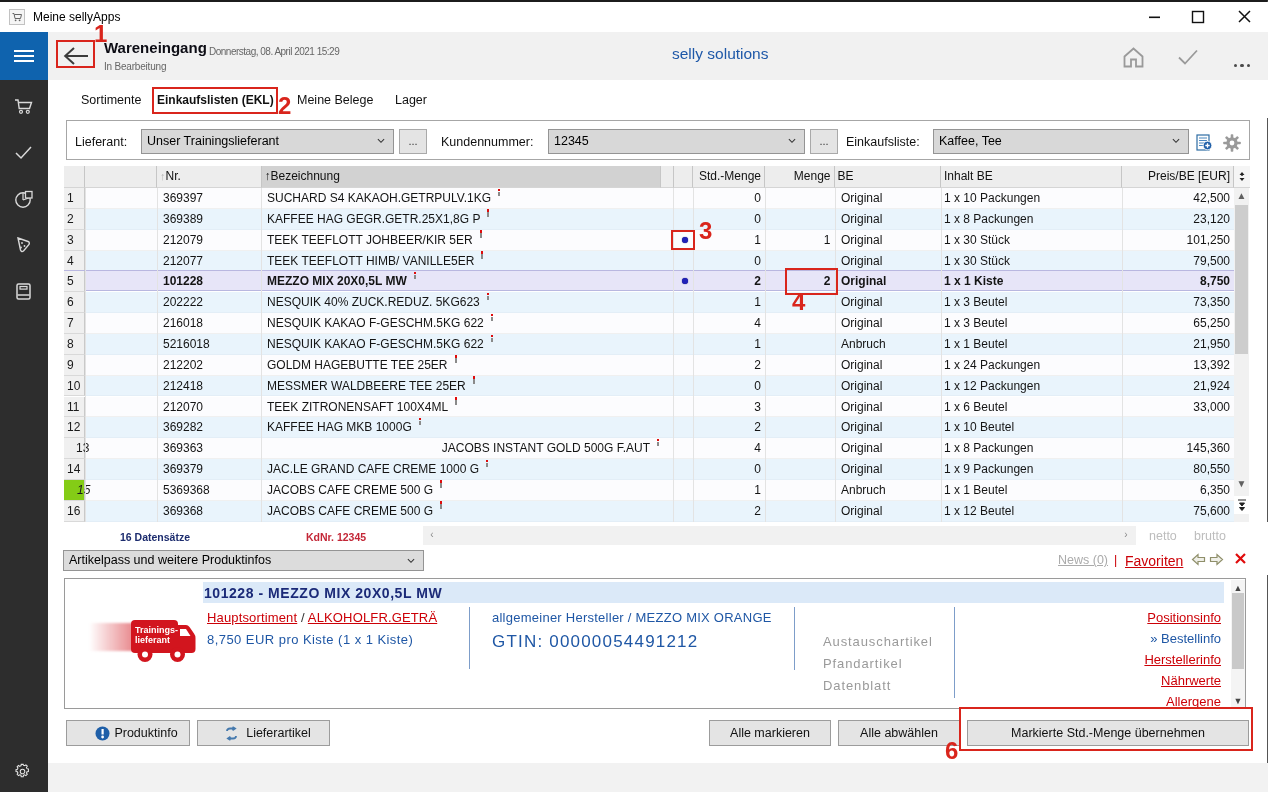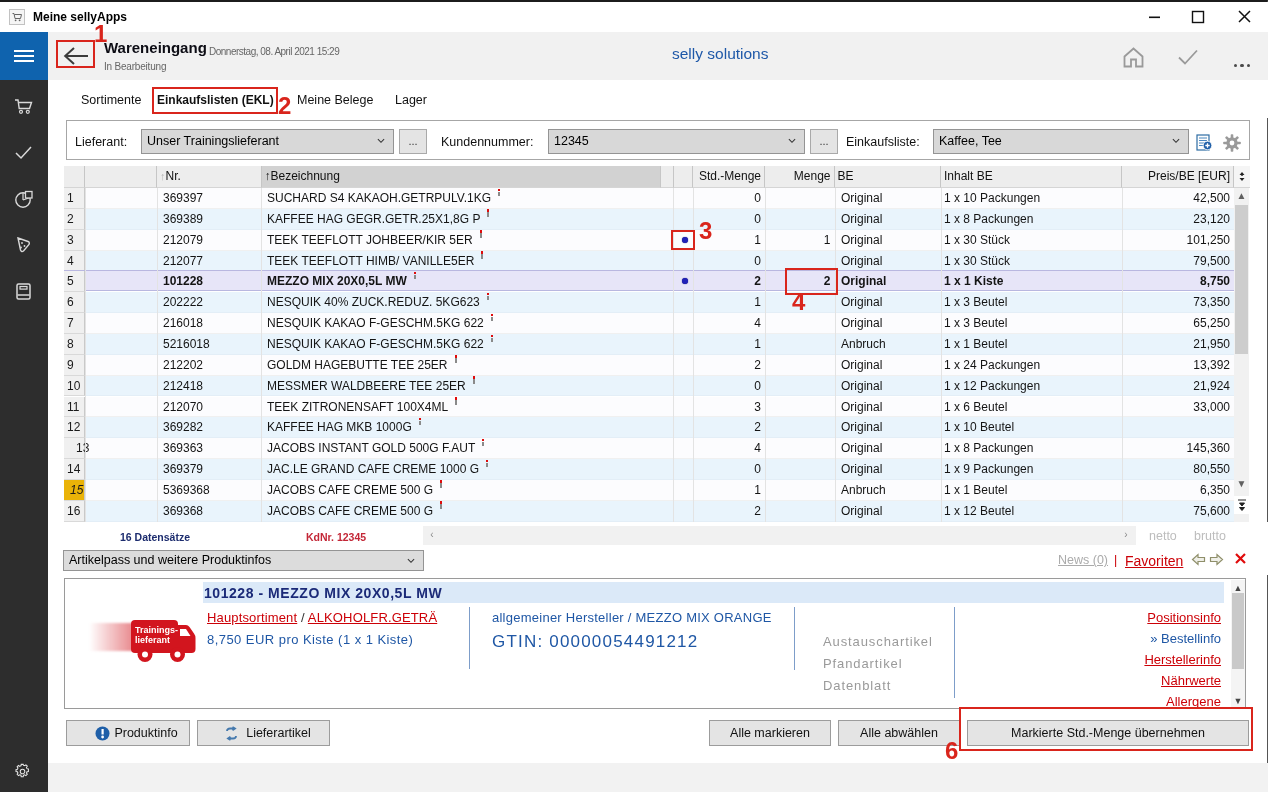--- a/index.html
+++ b/index.html
@@ -1,19 +1,19 @@
 <!DOCTYPE html>
 <html><head><meta charset="utf-8"><style>
 *{margin:0;padding:0;box-sizing:border-box;}
 html,body{width:1268px;height:792px;overflow:hidden;}
 body{font-family:"Liberation Sans",sans-serif;background:#fff;position:relative;}
 #root{position:absolute;left:0;top:0;width:1268px;height:792px;background:#fff;border-top:2px solid #1c1c1c;border-bottom:2px solid #2a2a2a;border-right:1px solid #555;}
 .abs{position:absolute;}
 
-#titlebar{position:absolute;left:0;top:0;width:1268px;height:30px;background:#fff;font-weight:bold;}
+#titlebar{position:absolute;left:0;top:0;width:1268px;height:30px;background:#fff;}
 #appicon{position:absolute;left:9px;top:7px;width:16px;height:16px;border:1px solid #c2c2c2;background:#f5f5f5;}
 #apptitle{position:absolute;left:33px;top:8px;font-size:12px;color:#000;}
 
 .wbtn{position:absolute;top:0;width:46px;height:30px;}
 
 #sidebar{position:absolute;left:0;top:30px;width:48px;height:762px;background:#2d2d2d;}
 #hamb{position:absolute;left:0;top:0;width:48px;height:48px;background:#0f63ae;}
 #hamb div{position:absolute;left:14px;width:20px;height:2px;background:#fff;}
 
 #header{position:absolute;left:48px;top:30px;width:1220px;height:48px;background:#f1f1f1;}
@@ -316,39 +316,39 @@
 <div class="cell" style="left:203px;width:392px;">KAFFEE HAG MKB 1000G<span class="ri"></span></div>
 <div class="cell tr" style="left:628.5px;width:72.5px;">2</div>
 <div class="cell tr" style="left:701px;width:67.5px;padding-right:2px;"></div>
 <div class="cell" style="left:777px;width:100px;">Original</div>
 <div class="cell" style="left:880px;width:175px;">1 x 10 Beutel</div>
 <div class="cell tr" style="left:1058px;width:112px;margin-top:30px;">99,900</div>
 </div>
 <div class="trow odd" style="top:436.2px">
 <div class="cell" style="left:0;width:21px;background:#f0f0f0;border-right:1px solid #c9c9c9;color:#1a1a1a;padding-left:12px;border-bottom:1px solid #d9d9d9;">13</div>
 <div class="cell" style="left:99px;width:154px;">369363</div>
-<div class="cell" style="left:203px;width:392px;">JACOBS INSTANT GOLD 500G F.AUT<span class="ri"></span></div>
+<div class="cell" style="left:203px;width:392px;text-align:right;">JACOBS INSTANT GOLD 500G F.AUT<span class="ri"></span></div>
 <div class="cell tr" style="left:628.5px;width:72.5px;">4</div>
 <div class="cell tr" style="left:701px;width:67.5px;padding-right:2px;"></div>
 <div class="cell" style="left:777px;width:100px;">Original</div>
 <div class="cell" style="left:880px;width:175px;">1 x 8 Packungen</div>
 <div class="cell tr" style="left:1058px;width:112px;">145,360</div>
 </div>
 <div class="trow even" style="top:457.1px">
 <div class="cell" style="left:0;width:21px;background:#f0f0f0;border-right:1px solid #c9c9c9;color:#1a1a1a;padding-left:3px;border-bottom:1px solid #d9d9d9;">14</div>
 <div class="cell" style="left:99px;width:154px;">369379</div>
 <div class="cell" style="left:203px;width:392px;">JAC.LE GRAND CAFE CREME 1000 G<span class="ri"></span></div>
 <div class="cell tr" style="left:628.5px;width:72.5px;">0</div>
 <div class="cell tr" style="left:701px;width:67.5px;padding-right:2px;"></div>
 <div class="cell" style="left:777px;width:100px;">Original</div>
 <div class="cell" style="left:880px;width:175px;">1 x 9 Packungen</div>
 <div class="cell tr" style="left:1058px;width:112px;">80,550</div>
 </div>
 <div class="trow odd" style="top:477.9px">
-<div class="cell" style="left:0;width:21px;background:#eab308;border-right:1px solid #c9c9c9;color:#1a1a1a;padding-left:6px;border-bottom:1px solid #d9d9d9;font-style:italic;">15</div>
+<div class="cell" style="left:0;width:21px;background:#84cc16;border-right:1px solid #c9c9c9;color:#1a1a1a;padding-left:13px;border-bottom:1px solid #d9d9d9;font-style:italic;">15</div>
 <div class="cell" style="left:99px;width:154px;">5369368</div>
 <div class="cell" style="left:203px;width:392px;">JACOBS CAFE CREME 500 G<span class="ri"></span></div>
 <div class="cell tr" style="left:628.5px;width:72.5px;">1</div>
 <div class="cell tr" style="left:701px;width:67.5px;padding-right:2px;"></div>
 <div class="cell" style="left:777px;width:100px;">Anbruch</div>
 <div class="cell" style="left:880px;width:175px;">1 x 1 Beutel</div>
 <div class="cell tr" style="left:1058px;width:112px;">6,350</div>
 </div>
 <div class="trow even" style="top:498.8px">
 <div class="cell" style="left:0;width:21px;background:#f0f0f0;border-right:1px solid #c9c9c9;color:#1a1a1a;padding-left:3px;border-bottom:1px solid #d9d9d9;">16</div>

